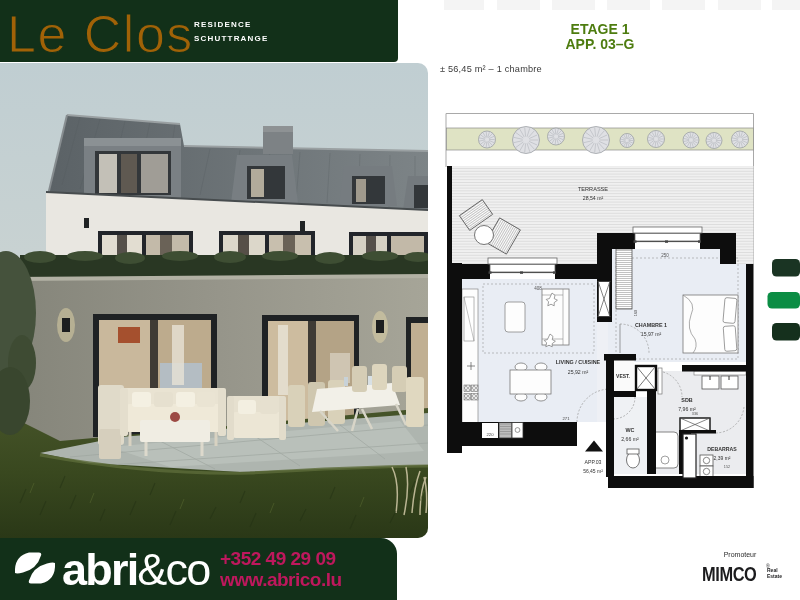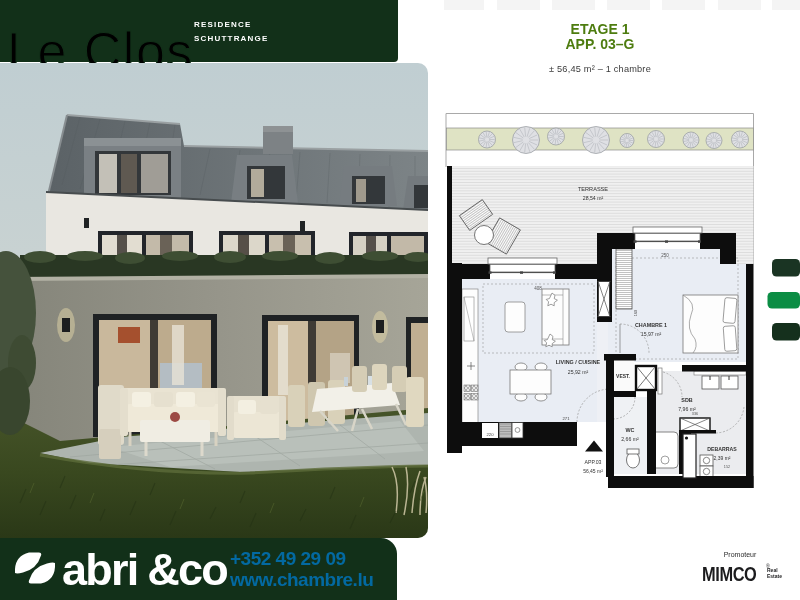--- a/index.html
+++ b/index.html
@@ -1,28 +1,28 @@
 <!DOCTYPE html>
 <html><head>
 <meta charset="utf-8">
 <style>
   html,body{margin:0;padding:0;}
   body{width:800px;height:600px;position:relative;background:#fff;overflow:hidden;
        font-family:"Liberation Sans",sans-serif;}
   .abs{position:absolute;}
   #header{left:0;top:0;width:398px;height:62px;background:#123019;
           border-radius:0 0 4px 0;}
-  #leclos{left:7px;top:4px;color:#000000;font-size:52px;letter-spacing:1.5px;font-weight:400;margin-top:17px;-webkit-text-stroke:1.1px #123019;}
+  #leclos{left:7px;top:4px;color:#a16207;font-size:52px;letter-spacing:1.5px;font-weight:400;-webkit-text-stroke:1.1px #123019;}
   #hdrsub{left:194px;top:18px;color:#ffffff;font-size:8px;font-weight:700;
           letter-spacing:1.2px;line-height:14px;}
   #photo{left:0;top:63px;width:428px;height:475px;border-radius:0 10px 10px 0;
          overflow:hidden;}
   #etage{left:440px;top:22px;width:320px;text-align:center;color:#4d7c0f;
          font-size:14px;font-weight:700;letter-spacing:0px;line-height:15px;}
-  #surface{left:440px;top:64px;width:320px;text-align:center;color:#3a3a3a;
+  #surface{left:440px;top:64px;width:320px;text-align:left;color:#3a3a3a;
          font-size:9.2px;letter-spacing:0.2px;}
   #footer{left:0;top:538px;width:397px;height:62px;background:#123019;
           border-radius:0 16px 0 0;}
   svg{display:block;}
 </style>
 </head>
 <body>
 
 <svg class="abs" style="left:0;top:0" width="800" height="600" viewBox="0 0 800 600">
   <defs>
@@ -446,19 +446,19 @@
   </g>
 </svg>
 </div>
 
 <div id="footer" class="abs"></div>
 
 <svg class="abs" style="left:15px;top:552px" width="41" height="32" viewBox="0 0 41 32">
   <path d="M0 21 Q-1 4 14 0.5 L24 0.5 Q27 0.5 26 3.5 Q22 17 8 20.5 Q2 22 0 21 Z" fill="#fff"></path>
   <path d="M40 11 Q41 28 26 31.5 L16 31.5 Q13 31.5 14 28.5 Q18 15 32 11.5 Q38 10 40 11 Z" fill="#fff"></path>
 </svg>
-<div class="abs" id="abricotxt" style="left:62px;top:544px;color:#fff;font-size:45px;font-weight:700;letter-spacing:-1.8px;">abri<span style="font-weight:700;padding-left:10px;">&amp;co</span></div>
-<div class="abs" style="left:230px;top:549px;color:#0369a1;font-weight:700;font-size:19px;letter-spacing:-0.5px;line-height:20.5px;">+352 49 29 09<br><span style="letter-spacing:-0.5px;">www.chambre.lu</span></div>
+<div class="abs" id="abricotxt" style="left:62px;top:544px;color:#fff;font-size:45px;font-weight:700;letter-spacing:-1.8px;">abri<span style="font-weight:400;">&amp;co</span></div>
+<div class="abs" style="left:220px;top:549px;color:#be185d;font-weight:700;font-size:19px;letter-spacing:-0.5px;line-height:20.5px;">+352 49 29 09<br><span style="letter-spacing:-0.5px;">www.abrico.lu</span></div>
 
 <div class="abs" style="left:680px;top:551px;width:120px;text-align:center;color:#2b2b2b;font-size:7px;">Promoteur</div>
 <div class="abs" style="left:702px;top:562px;color:#1c1c1e;font-size:21px;font-weight:700;letter-spacing:-0.5px;transform:scaleX(0.78);transform-origin:0 0;">MIMCO</div>
 <div class="abs" style="left:767px;top:568px;color:#1c1c1e;font-size:5px;font-weight:700;line-height:5.5px;">Real<br>Estate</div>
 <div class="abs" style="left:766px;top:563px;color:#1c1c1e;font-size:5px;">®</div>
 
 </body></html>

